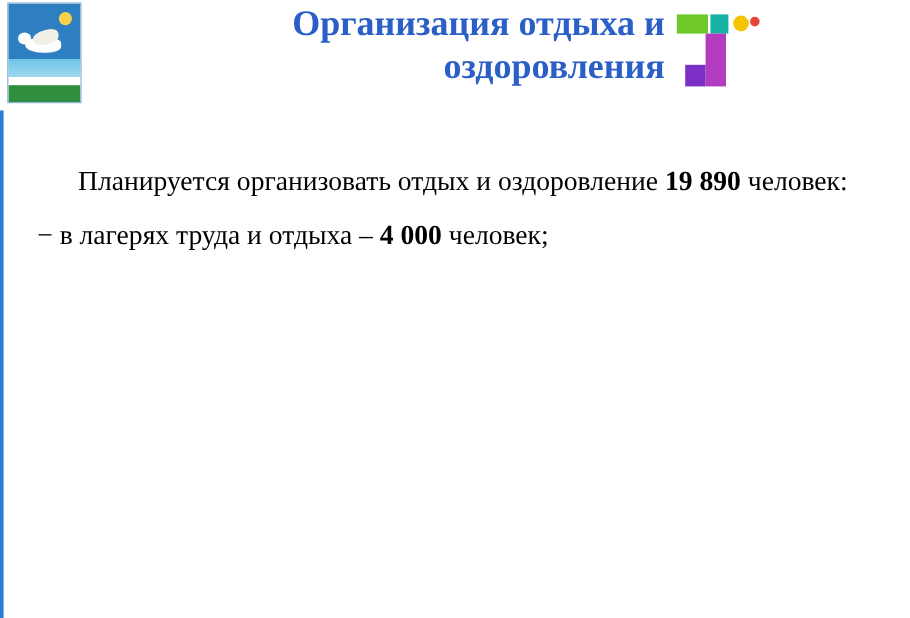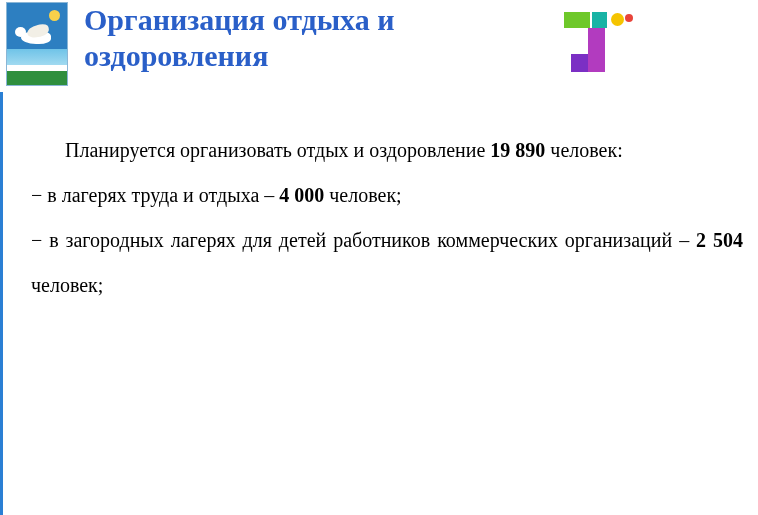--- a/index.html
+++ b/index.html
@@ -93,21 +93,21 @@
     height: 11px;
     border-radius: 50%;
     background: #f7d14a;
   }
 
   .title {
     position: absolute;
     left: 84px;
     top: 2px;
     width: 470px;
-    text-align: left;
+    text-align: right;
     color: #2a5fc8;
     font-family: "Liberation Serif", serif;
     font-weight: bold;
     font-size: 30px;
     line-height: 36px;
     letter-spacing: 0px;
   }
 
   
   .logo {
@@ -197,21 +197,21 @@
     border-left: 3px solid #2a7fd4;
     box-sizing: border-box;
   }
   .content {
     position: absolute;
     left: 28px;
     top: 36px;
     width: 712px;
     color: #000000;
     font-family: "Liberation Serif", serif;
-    font-size: 20px;
+    font-size: 23px;
     line-height: 45px;
   }
   .para {
     text-align: justify;
     text-align-last: left;
     margin: 0 0 0 0;
   }
   .para.first {
     text-indent: 34px;
   }
@@ -248,17 +248,16 @@
         <div class="stem-low"></div>
       </div>
     </div>
 
   </div>
 
   <div class="body-frame">
     <div class="content" id="content-root">
         <div class="para first"><span>Планируется организовать отдых и оздоровление </span><b>19 890</b><span> человек:</span></div>
         <div class="para"><span>− в лагерях труда и отдыха – </span><b>4 000</b><span> человек;</span></div>
-        <div class="para"><span>− в загородных лагерях для детей работников коммерческих организаций – </span><b>2 504</b><span> человек;</span></div>
       </div>
   </div>
 
 </div>
 
 </body></html>

